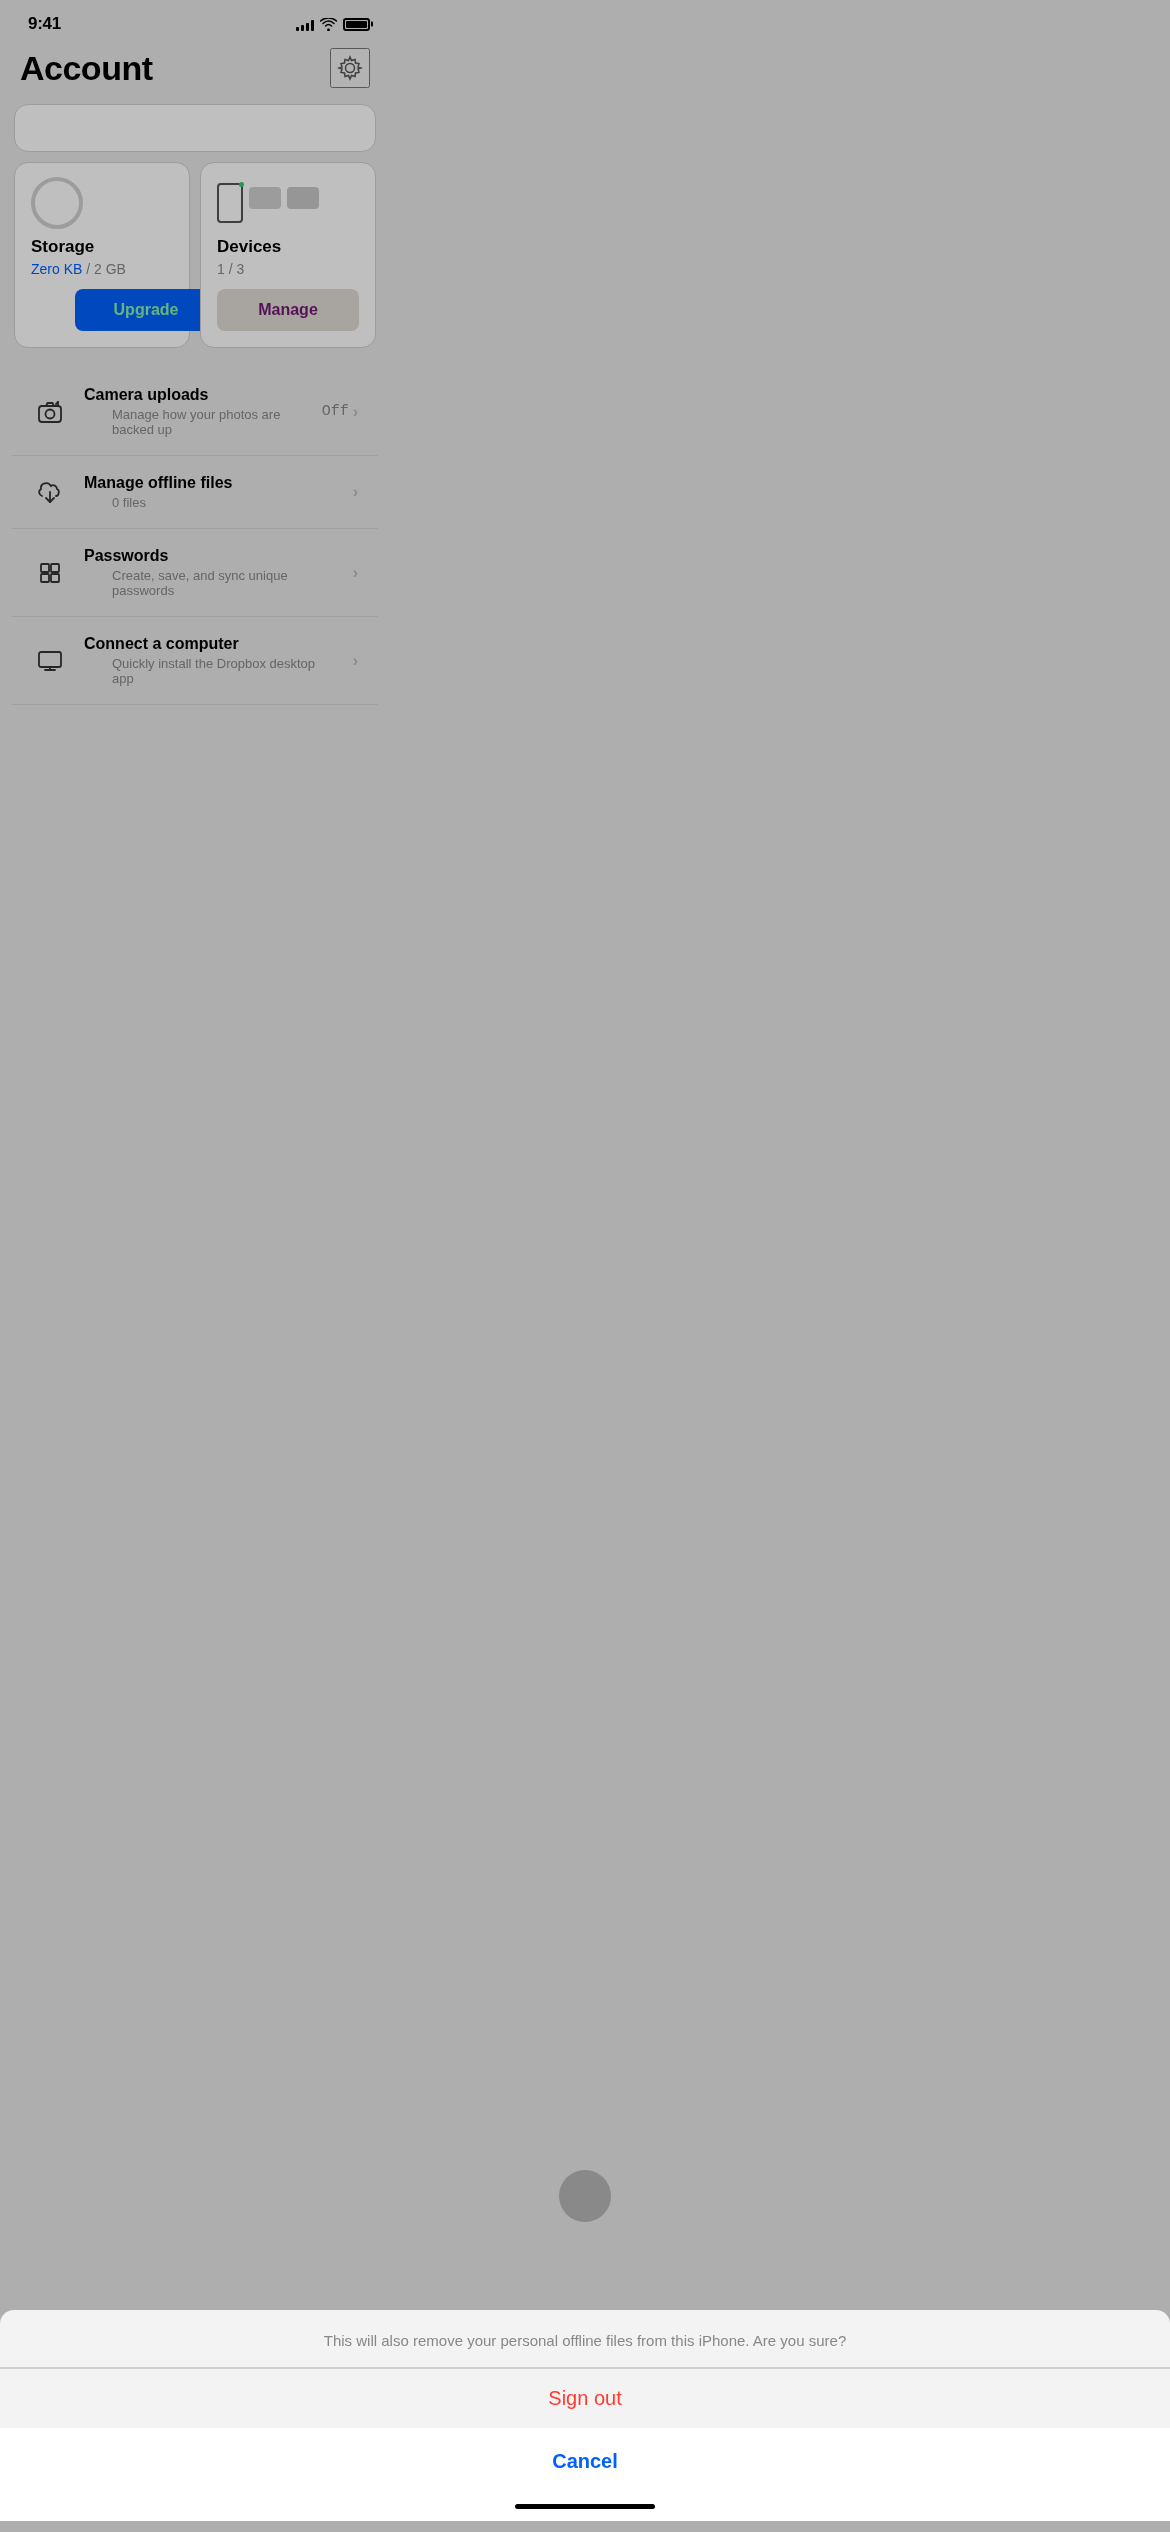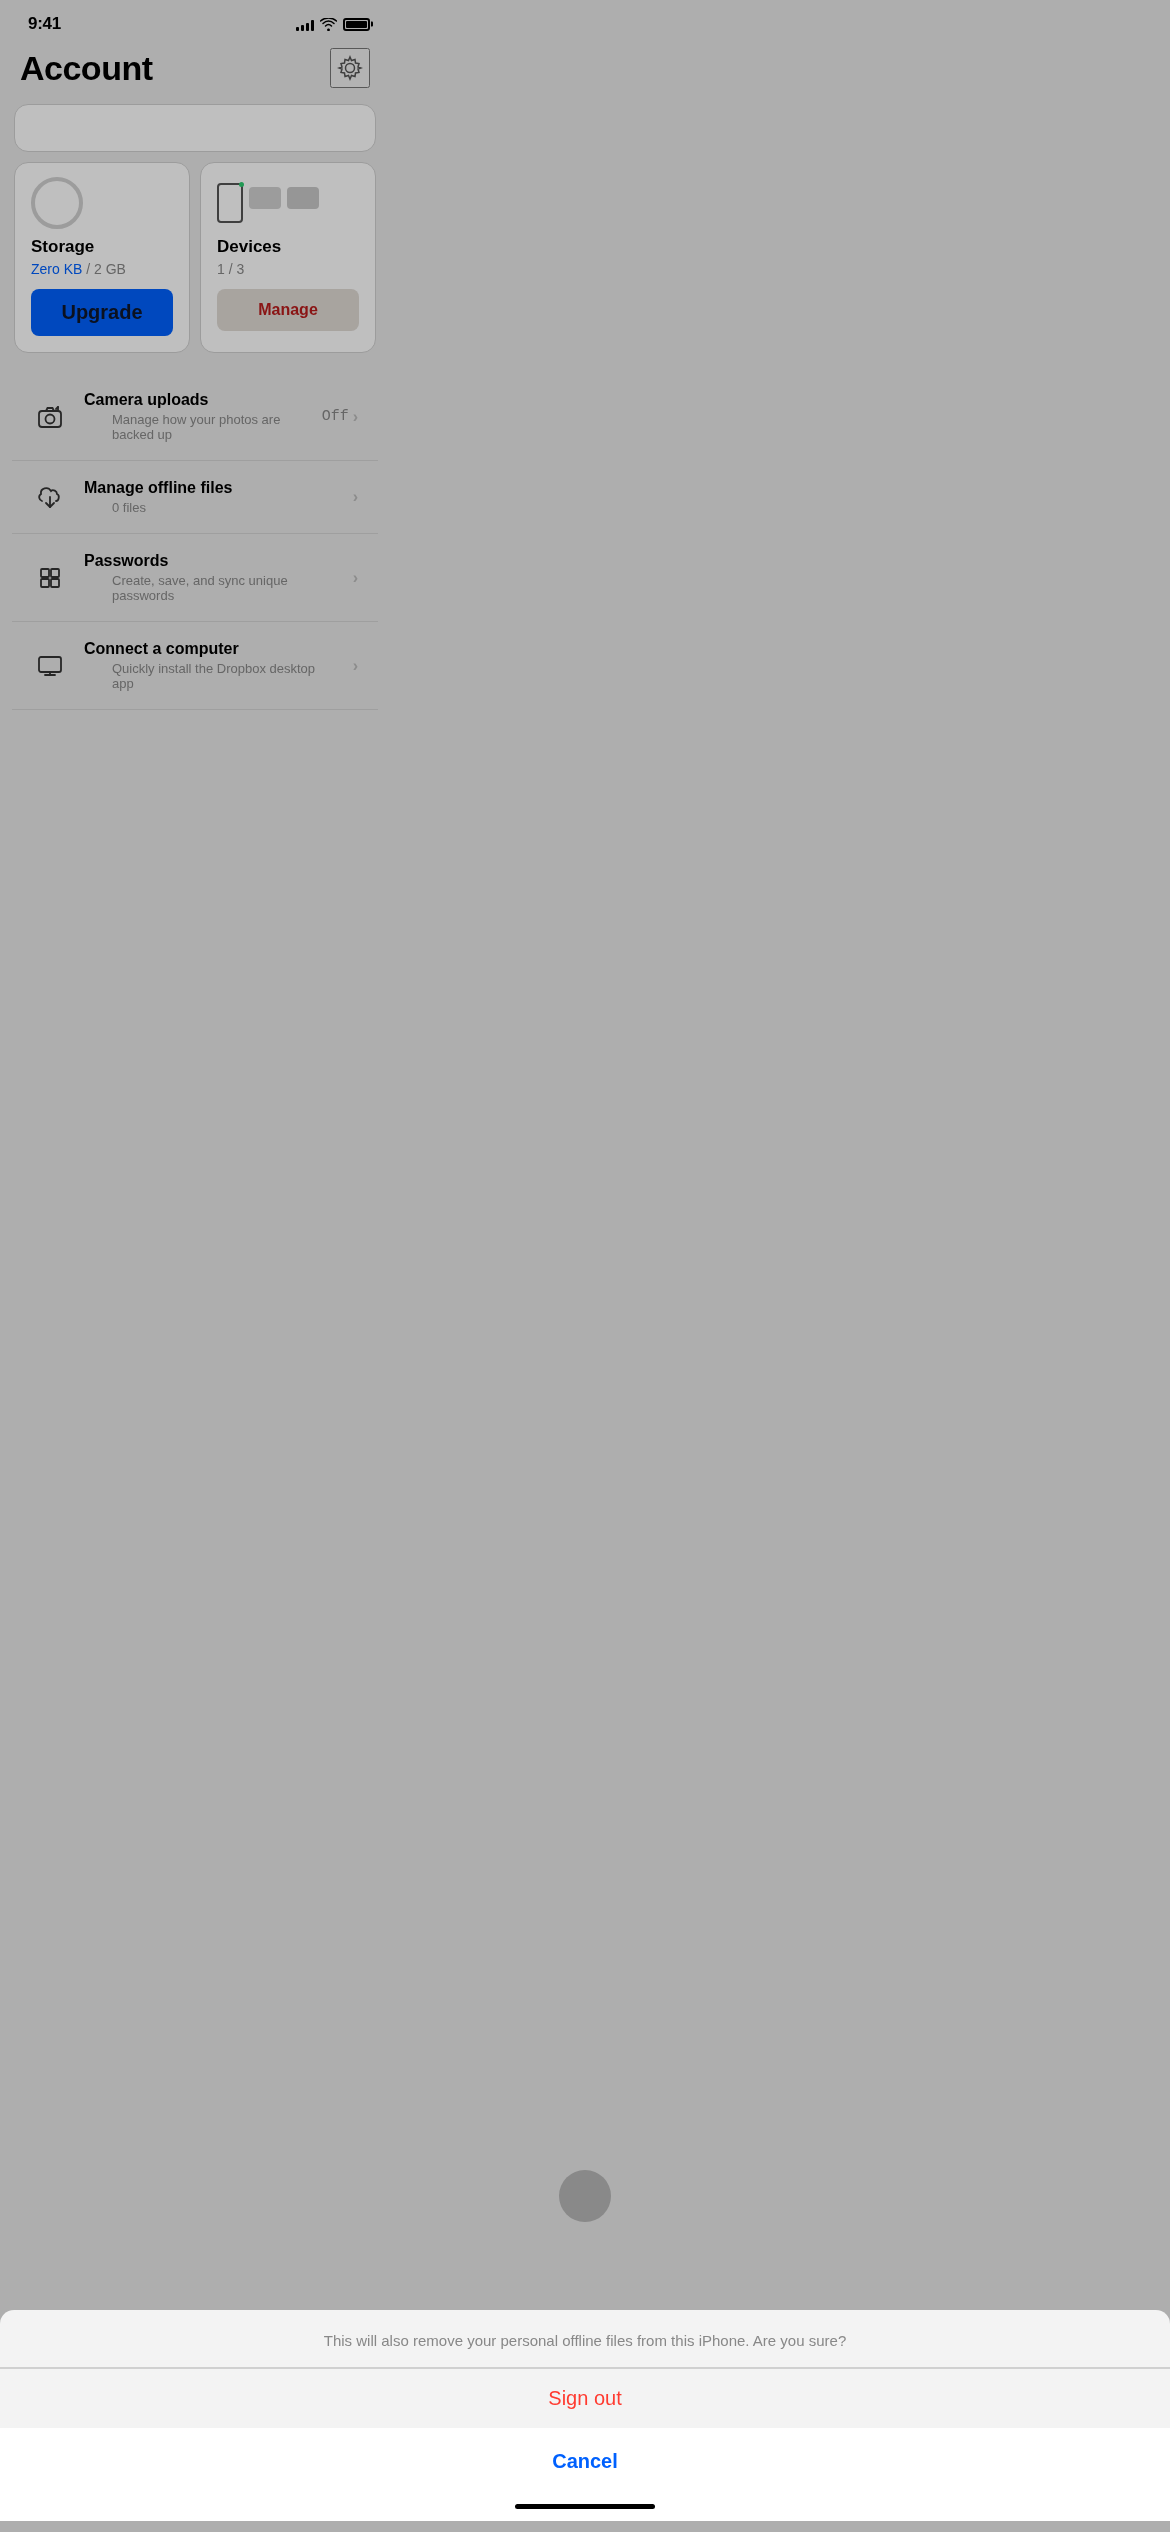--- a/index.html
+++ b/index.html
@@ -211,34 +211,35 @@
     }
 
     .card-subtitle .blue-text {
       color: #0061fe;
       font-weight: 500;
     }
 
     .upgrade-btn {
       width: 100%;
       background: #0061fe;
-      color: #0f172a;
+      color: #86efac;
       border: none;
       border-radius: 8px;
       padding: 12px;
-      font-size: 20px;
+      font-size: 16px;
       font-weight: 600;
       cursor: pointer;
       text-align: center;
+      margin-left: 44px;
     }
 
     .manage-btn {
       width: 100%;
       background: #e0dbd5;
-      color: #b91c1c;
+      color: #701a75;
       border: none;
       border-radius: 8px;
       padding: 12px;
       font-size: 16px;
       font-weight: 600;
       cursor: pointer;
       text-align: center;
     }
 
     

